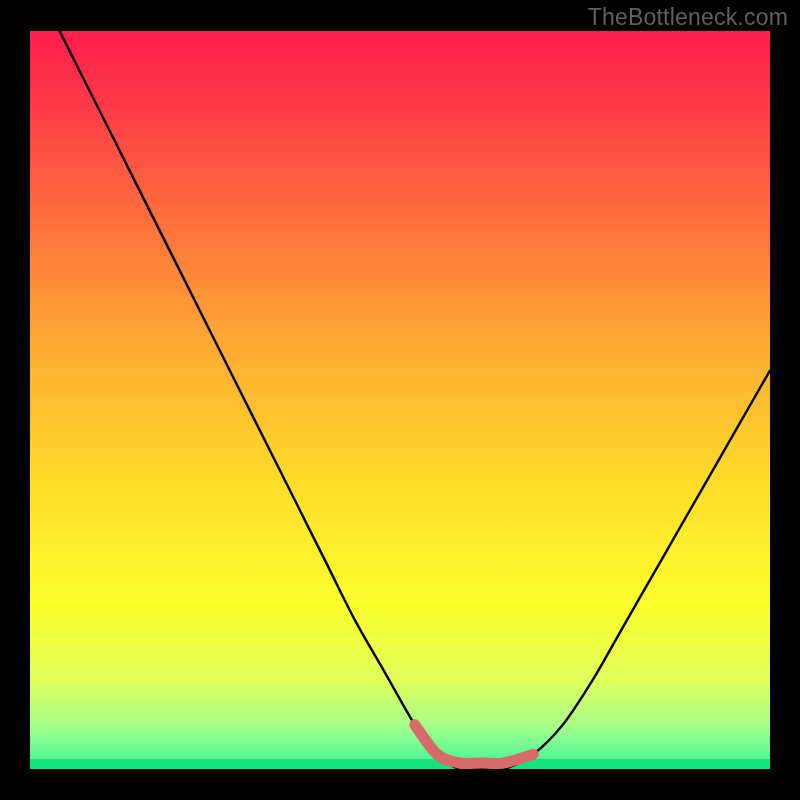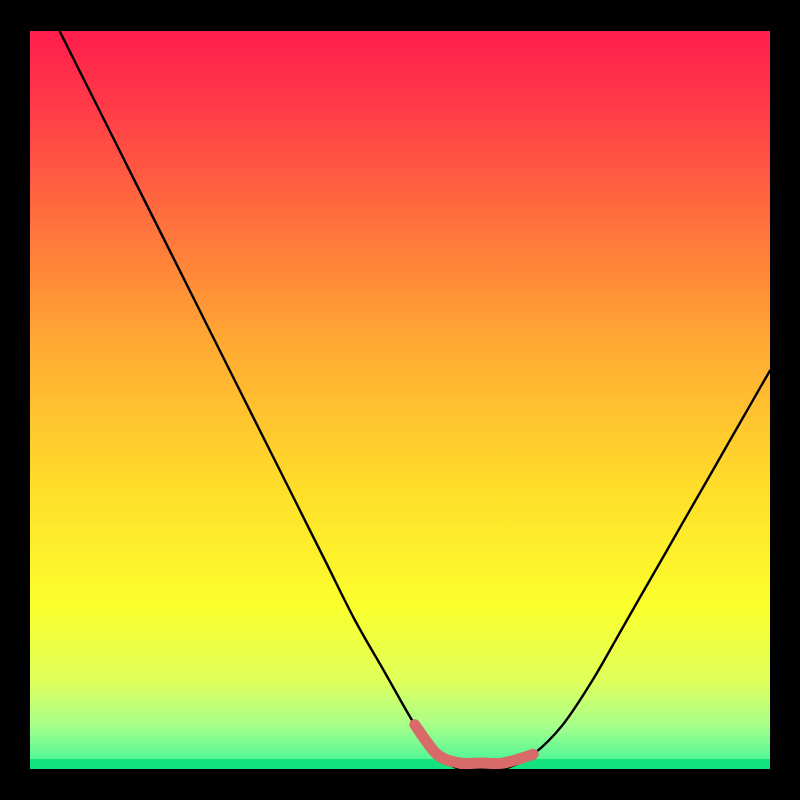--- a/index.html
+++ b/index.html
@@ -61,20 +61,21 @@
   svg.curve {
     position: absolute;
     inset: 0;
   }
 </style>
 </head>
 <body>
 
 <div class="stage">
 
+  <div class="attribution">TheBottleneck.com</div>
 
   <div class="plot-area">
     <div class="gradient-bg"></div>
     <div class="green-strip"></div>
 
     <svg class="curve" viewBox="0 0 740 738" preserveAspectRatio="none">
       <path id="curve-path" fill="none" stroke="#000000" stroke-width="2.4" stroke-linecap="round" stroke-linejoin="round" d="M 29.60 0.00 C 34.53 9.84, 49.33 39.36, 59.20 59.04 C 69.07 78.72, 78.93 98.40, 88.80 118.08 C 98.67 137.76, 108.53 157.44, 118.40 177.12 C 128.27 196.80, 138.13 216.48, 148.00 236.16 C 157.87 255.84, 167.73 275.52, 177.60 295.20 C 187.47 314.88, 197.33 334.56, 207.20 354.24 C 217.07 373.92, 226.93 393.60, 236.80 413.28 C 246.67 432.96, 256.53 452.64, 266.40 472.32 C 276.27 492.00, 286.13 511.68, 296.00 531.36 C 305.87 551.04, 315.73 571.95, 325.60 590.40 C 335.47 608.85, 345.33 624.84, 355.20 642.06 C 365.07 659.28, 376.17 680.19, 384.80 693.72 C 393.43 707.25, 399.60 715.86, 407.00 723.24 C 414.40 730.62, 421.80 735.54, 429.20 738.00 C 436.60 740.46, 444.00 738.00, 451.40 738.00 C 458.80 738.00, 464.97 740.46, 473.60 738.00 C 482.23 735.54, 493.33 730.62, 503.20 723.24 C 513.07 715.86, 522.93 706.02, 532.80 693.72 C 542.67 681.42, 552.53 665.43, 562.40 649.44 C 572.27 633.45, 582.13 615.00, 592.00 597.78 C 601.87 580.56, 611.73 563.34, 621.60 546.12 C 631.47 528.90, 641.33 511.68, 651.20 494.46 C 661.07 477.24, 670.93 460.02, 680.80 442.80 C 690.67 425.58, 700.53 408.36, 710.40 391.14 C 720.27 373.92, 735.07 348.09, 740.00 339.48"></path>
       <path id="highlight-path" fill="none" stroke="#d96a6a" stroke-width="11" stroke-linecap="round" stroke-linejoin="round" d="M 384.80 693.72 C 388.50 698.64, 399.60 716.86, 407.00 723.24 C 414.40 729.62, 421.80 730.54, 429.20 732.00 C 436.60 733.46, 444.00 732.00, 451.40 732.00 C 458.80 732.00, 464.97 733.46, 473.60 732.00 C 482.23 730.54, 498.27 724.70, 503.20 723.24"></path>
     </svg>
   </div>

